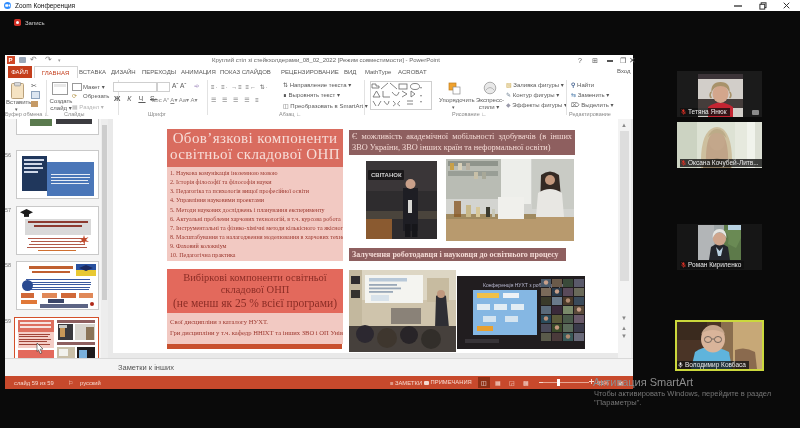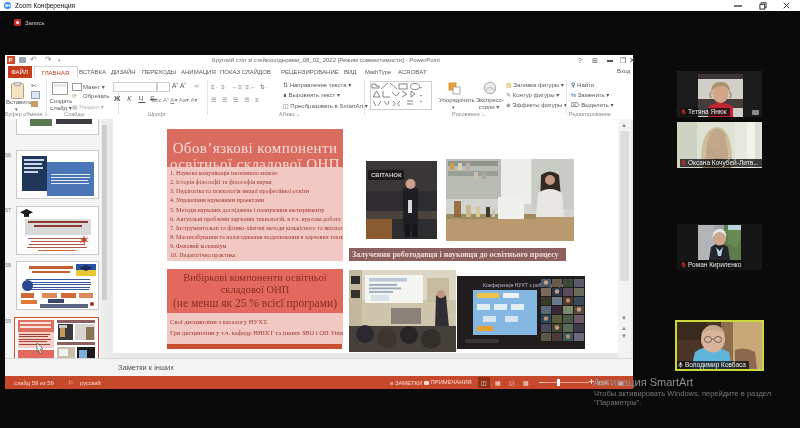--- a/index.html
+++ b/index.html
@@ -259,37 +259,38 @@
       <div class="abs" style="left:108px;top:0;width:505px;height:234px;background:#fff;"></div>
 
       <div class="abs" style="left:613px;top:0;width:13px;height:239px;background:#f3f3f3;">
         <div class="abs" style="left:3px;top:3px;font-size:6px;color:#888;">▲</div>
         <div class="abs" style="left:2px;top:12px;width:9px;height:150px;background:#ddd;"></div>
         <div class="abs" style="left:3px;top:196px;font-size:6px;color:#888;">▼</div>
         <div class="abs" style="left:3px;top:206px;font-size:6px;color:#888;">▲</div>
         <div class="abs" style="left:3px;top:214px;font-size:6px;color:#888;">▼</div>
       </div>
 
-      <div class="abs ser" style="left:162px;top:10px;width:176px;height:38px;background:#d96c5f;color:#f7ddd8;text-align:center;font-size:15px;line-height:15.5px;letter-spacing:0.4px;padding-top:12px;box-sizing:border-box;">Обов’язкові компоненти освітньої складової ОНП</div>
+      <div class="abs ser" style="left:162px;top:10px;width:176px;height:38px;background:#d96c5f;color:#f7ddd8;text-align:center;font-size:15px;line-height:15.5px;letter-spacing:0.4px;padding-top:2px;box-sizing:border-box;">Обов’язкові компоненти освітньої складової ОНП</div>
       <div class="abs ser" style="left:162px;top:48px;width:176px;height:94px;background:#f2c9c2;color:#9c382f;font-size:6.1px;line-height:9.15px;padding:2px 0 0 3px;box-sizing:border-box;white-space:nowrap;overflow:hidden;">
         1. Наукова комунікація іноземною мовою<br>
         2. Історія філософії та філософія науки<br>
         3. Педагогіка та психологія вищої професійної освіти<br>
         4. Управління науковими проектами<br>
         5. Методи наукових досліджень і планування експерименту<br>
         6. Актуальні проблеми харчових технологій, в т.ч. курсова робота<br>
         7. Інструментальні та фізико-хімічні методи кількісного та якісного аналізу<br>
         8. Масштабування та налагодження моделювання в харчових технологіях<br>
         9. Фаховий колоквіум<br>
         10. Педагогічна практика
       </div>
       <div class="abs ser" style="left:162px;top:150px;width:176px;height:44px;background:#e3695c;color:#8c2d26;text-align:center;font-size:10.5px;line-height:11.5px;padding-top:3px;box-sizing:border-box;">Вибіркові компоненти освітньої<br>складової ОНП<div style="font-size:11.5px;margin-top:3px;white-space:nowrap;">(не менш як 25 % всієї програми)</div></div>
       <div class="abs ser" style="left:162px;top:194px;width:176px;height:31px;background:#f2c9c2;color:#9c382f;font-size:6.6px;line-height:11px;padding:3px 0 0 3px;box-sizing:border-box;white-space:nowrap;overflow:hidden;">Свої дисципліни з каталогу НУХТ.<br>Гри дисципліни у т.ч. кафедр ННІХТ та інших ЗВО і ОП Університету.</div>
       <div class="abs" style="left:162px;top:225px;width:175px;height:5px;background:#c8502e;"></div>
 
+      <div class="abs ser" style="left:344px;top:11px;width:226px;height:25px;background:#8e5f5f;color:#f3d9d4;font-size:8.3px;line-height:10.5px;padding:2px 3px;box-sizing:border-box;text-align:justify;">Є&nbsp;можливість&nbsp;академічної&nbsp;мобільності&nbsp;здобувачів&nbsp;(в&nbsp;інших ЗВО України, ЗВО інших країн та неформальної освіти)</div>
 
       <svg class="abs" style="left:361px;top:42px" width="71" height="78" viewBox="0 0 71 78">
         <rect width="71" height="78" fill="#2e2c2e"></rect>
         <rect x="0" y="0" width="71" height="30" fill="#3a3638"></rect>
         <rect x="0" y="56" width="26" height="22" fill="#8a5a30"></rect>
         <rect x="0" y="50" width="71" height="8" fill="#4a443c"></rect>
         <rect x="2" y="9" width="36" height="10" rx="1" fill="#1a181a"></rect>
         <text x="5" y="16" font-size="6" fill="#cfcfcf" font-family="Liberation Sans,sans-serif" font-weight="bold">СВІТАНОК</text>
         <rect x="37" y="27" width="15" height="43" fill="#1e1e24"></rect>
         <circle cx="44.5" cy="23" r="5" fill="#c9a08a"></circle>

